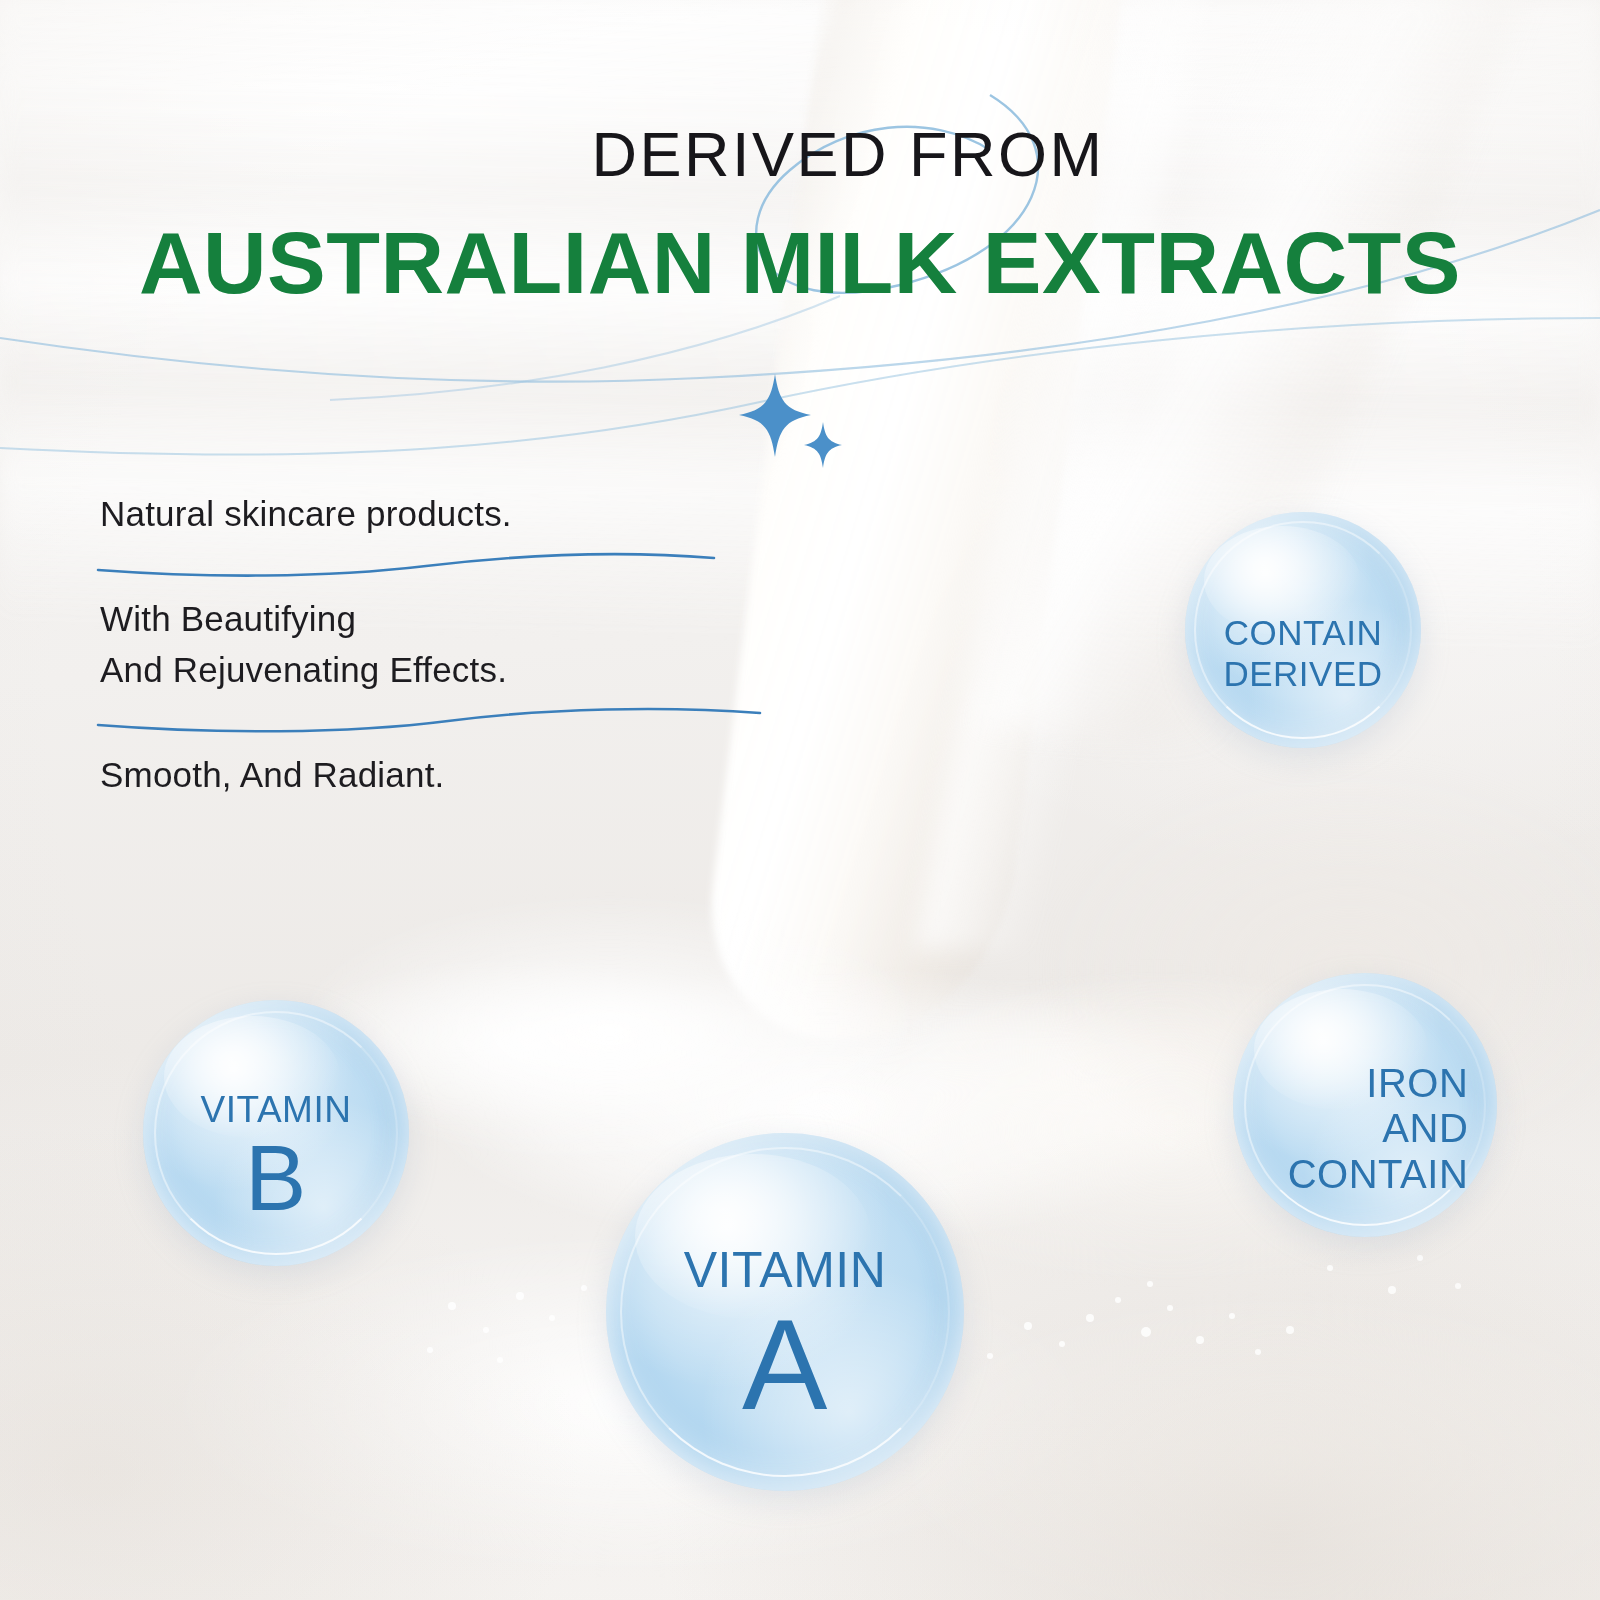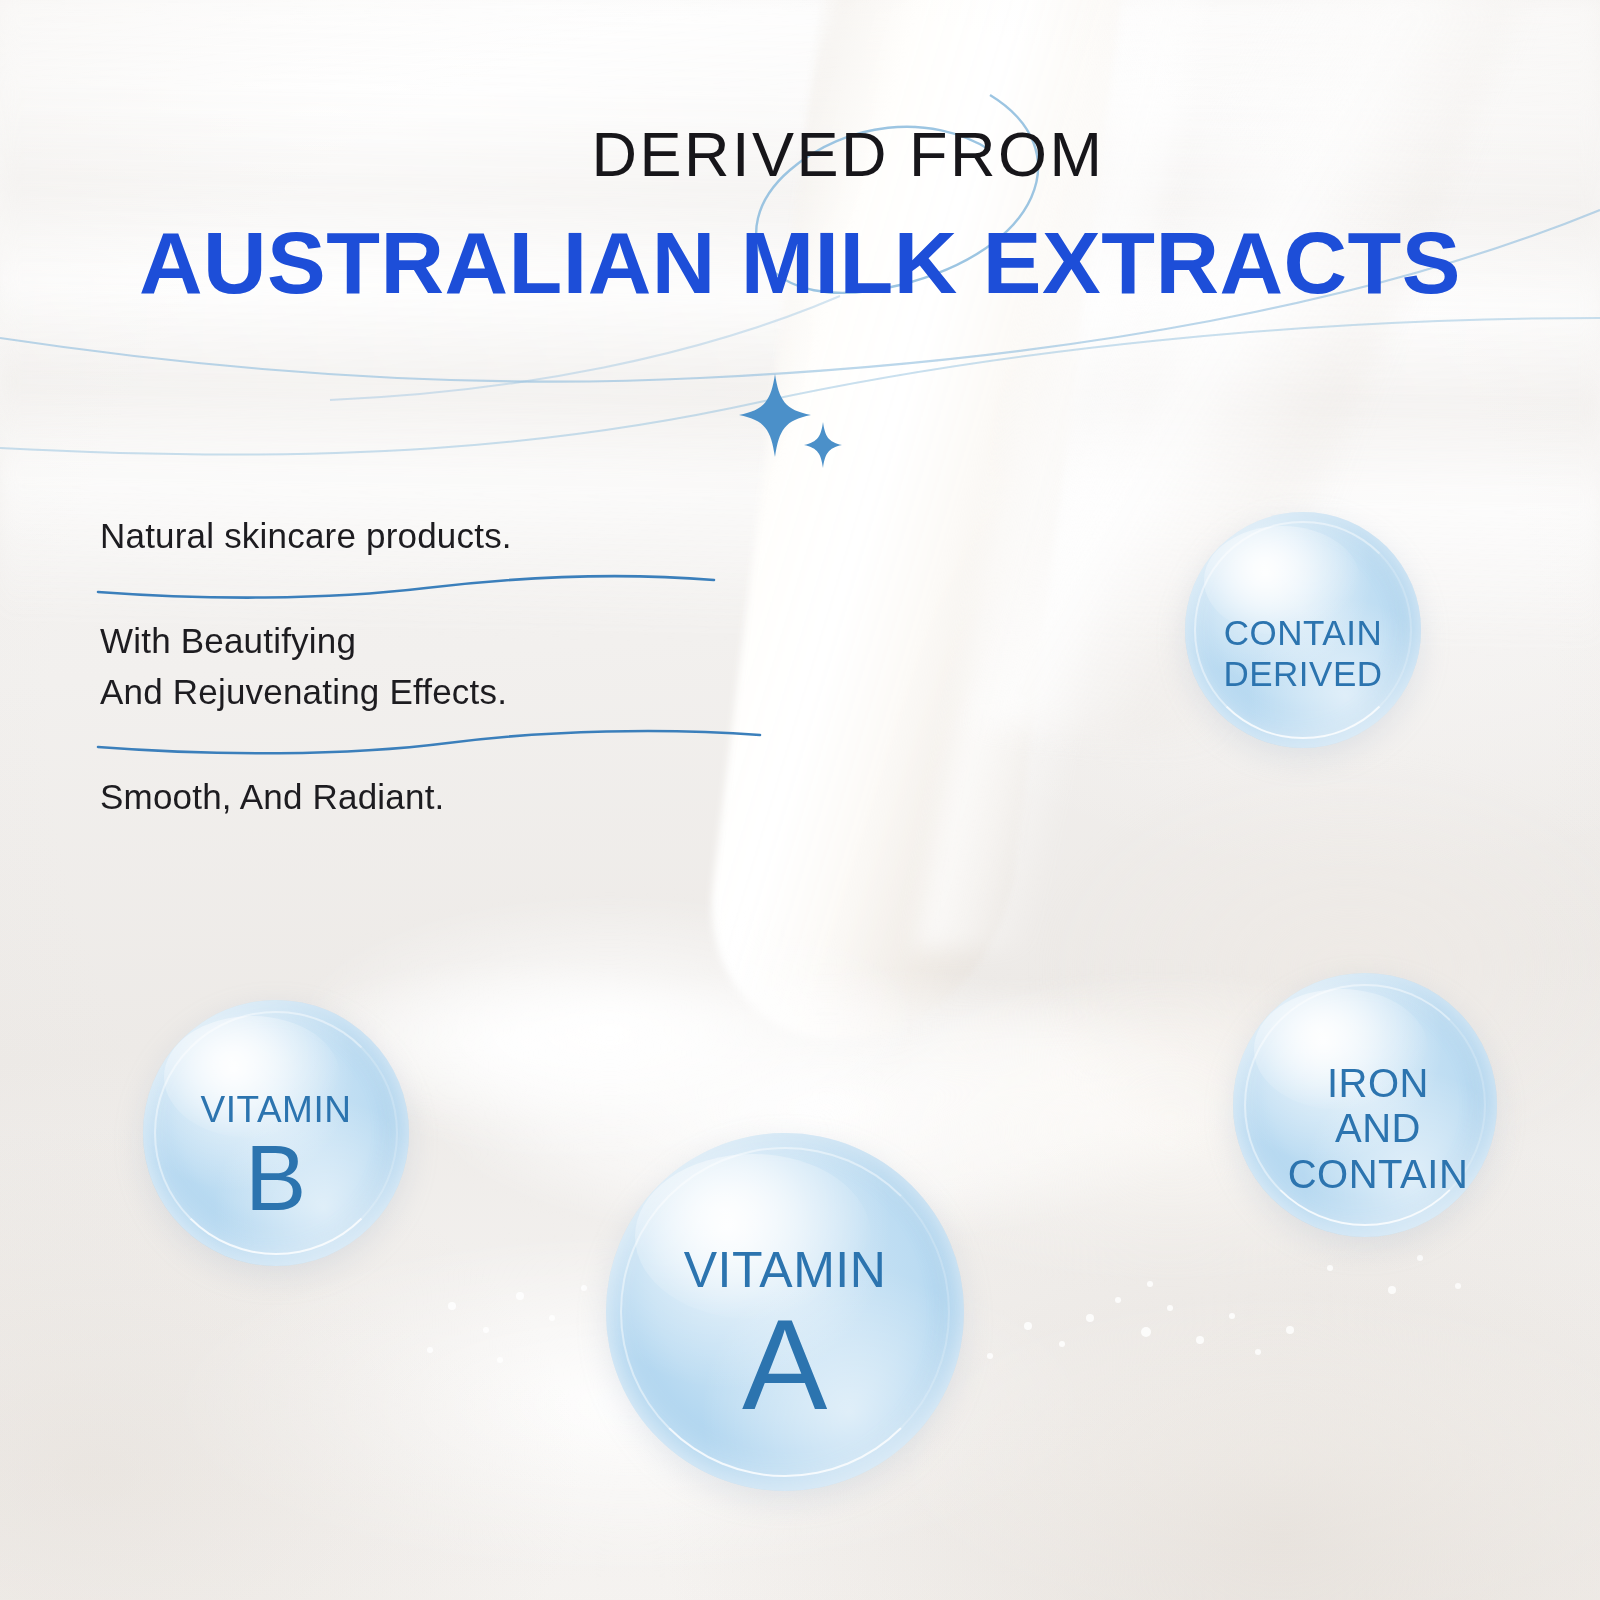--- a/index.html
+++ b/index.html
@@ -137,25 +137,25 @@
     white-space: nowrap;
     margin-left: 48px;
   }
   .headline {
     position: absolute;
     top: 212px; left: 0; width: 1600px;
     text-align: center;
     font-size: 88px;
     font-weight: 700;
     letter-spacing: 0.5px;
-    color: #1d4ed8;
+    color: #15803d;
     white-space: nowrap;
   }
 
-  .body-block { position: absolute; left: 100px; top: 510px; width: 680px; }
+  .body-block { position: absolute; left: 100px; top: 488px; width: 680px; }
   .body-line {
     font-size: 35px;
     color: #1d1c20;
     line-height: 1.46;
     font-weight: 400;
     letter-spacing: .2px;
     white-space: nowrap;
   }
   .divider { height: 54px; position: relative; }
   .divider svg { position: absolute; left: -4px; top: 6px; }
@@ -219,21 +219,21 @@
     line-height: 1.0;
   }
 
   
   #bubble-proteins {
     left: 1185px; top: 512px; width: 236px; height: 236px;
   }
   #bubble-proteins .label { font-size: 35px; line-height: 1.16; }
 
   #bubble-iron {
-    left: 1233px; top: 973px; width: 264px; height: 264px;
+    left: 1233px; top: 973px; width: 264px; height: 264px; text-align: right;
   }
   #bubble-iron .label { font-size: 40px; line-height: 1.13; padding-left: 26px; }
 
   #bubble-vitb {
     left: 143px; top: 1000px; width: 266px; height: 266px;
   }
   #bubble-vitb .label { font-size: 37px; }
   #bubble-vitb .big { font-size: 92px; margin-top: 2px; }
 
   #bubble-vita {

